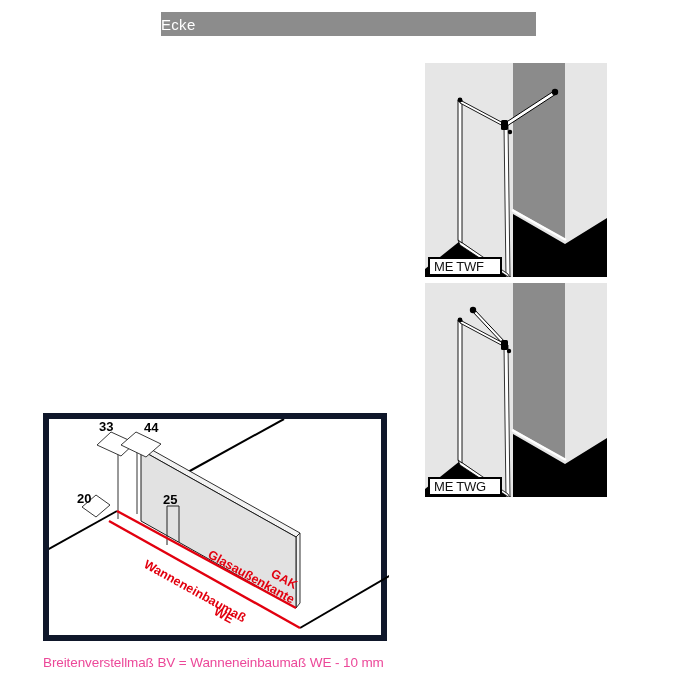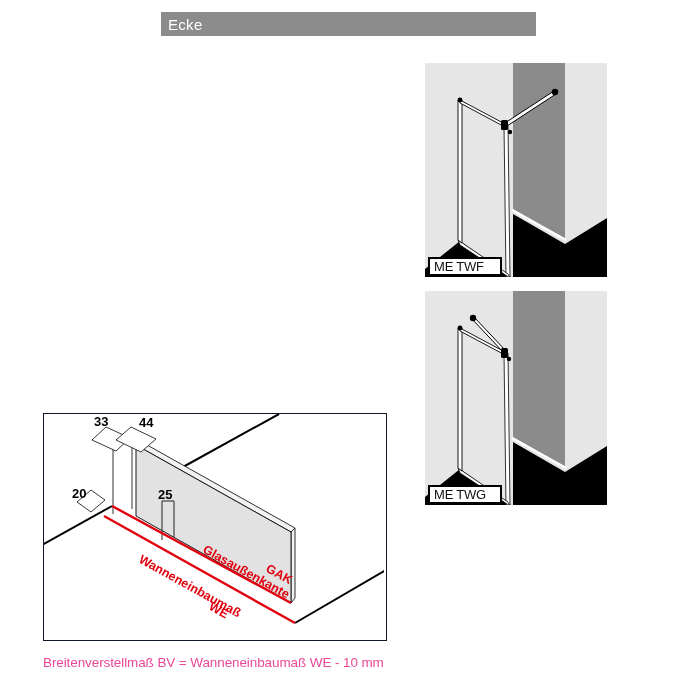--- a/index.html
+++ b/index.html
@@ -1,30 +1,30 @@
 <!DOCTYPE html>
 <html><head>
 <meta charset="utf-8">
 <style>
   html,body{margin:0;padding:0;background:#fff;}
   .page{position:relative;width:700px;height:700px;background:#ffffff;overflow:hidden;
         font-family:"Liberation Sans",sans-serif;}
   .header-bar{position:absolute;left:161px;top:12px;width:375px;height:24px;
         background:#8c8c8c;display:flex;align-items:center;}
-  .header-bar span{color:#ffffff;font-size:15px;letter-spacing:.3px;padding-left:7px;}
+  .header-bar span{color:#ffffff;font-size:15px;letter-spacing:.3px;}
   .figure{position:absolute;left:425px;width:182px;height:214px;border-radius:21px;}
   .figure.twf{top:63px;}
-  .figure.twg{top:291px;}
+  .figure.twg{top:283px;}
   .figure svg{position:absolute;left:0;top:0;}
   .model-label{position:absolute;left:3px;top:194px;width:74px;height:19px;
         box-sizing:border-box;background:#ffffff;border:2px solid #000;
         font-size:13px;line-height:15px;padding-left:4px;color:#111;
         letter-spacing:-0.2px;white-space:nowrap;}
   .tech-drawing{position:absolute;left:43px;top:413px;width:344px;height:228px;
-        box-sizing:border-box;border:1px solid #0f172a;background:#fff;}
+        box-sizing:border-box;border:6px solid #0f172a;background:#fff;}
   .caption{position:absolute;left:43px;top:655px;color:#ec4899;font-size:13.5px;
         letter-spacing:-0.1px;}
   text.dim{font-family:"Liberation Sans",sans-serif;font-weight:bold;font-size:13px;fill:#000;}
   text.red{font-family:"Liberation Sans",sans-serif;font-weight:bold;font-size:12.5px;fill:#e2000f;}
 </style>
 </head>
 <body>
 
 <div class="page">
 

